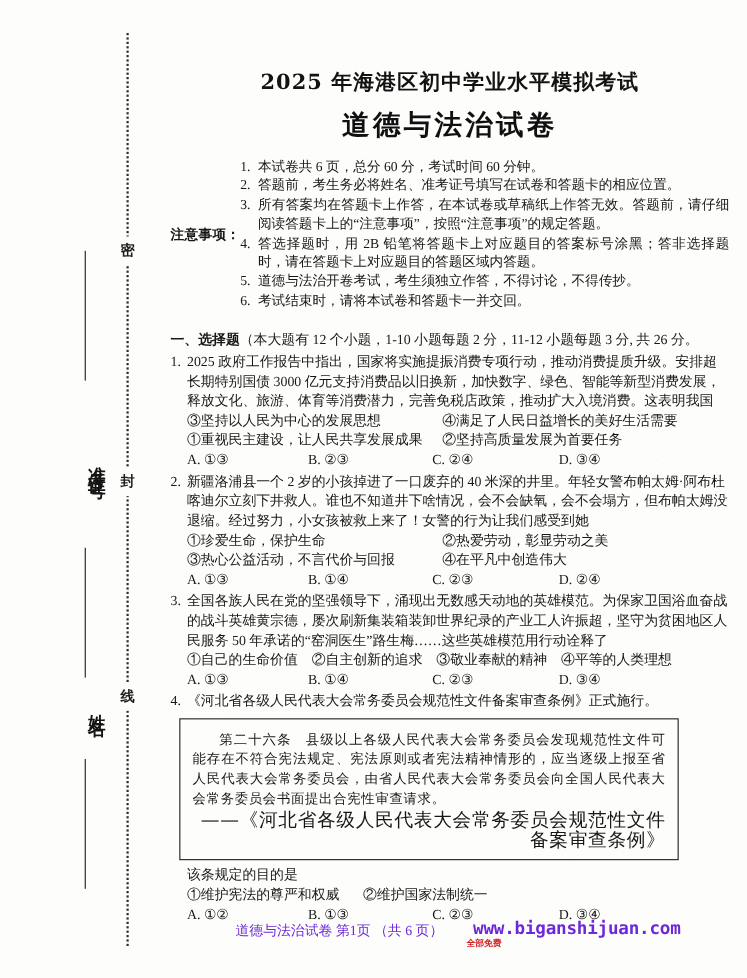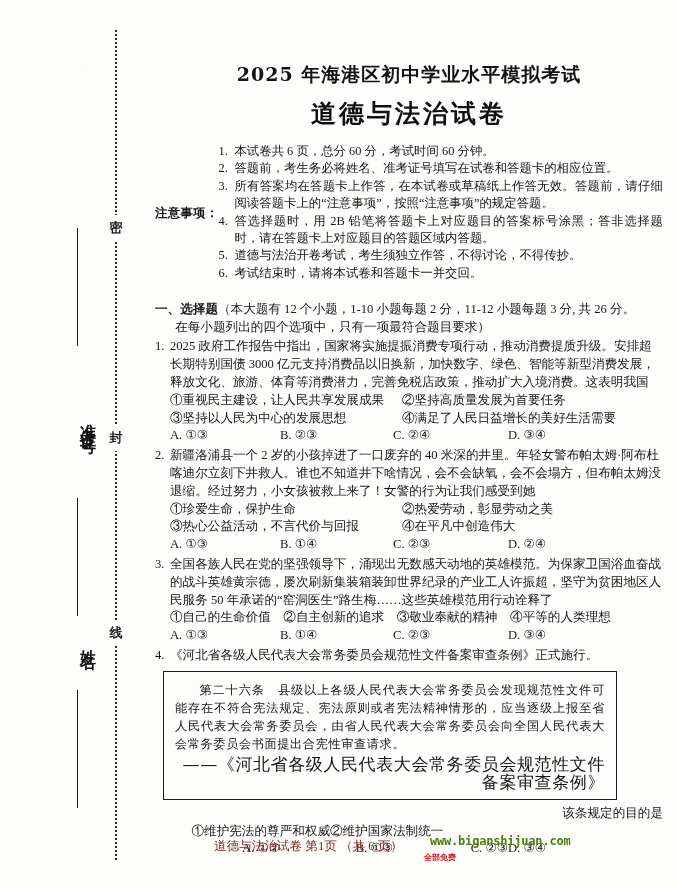--- a/index.html
+++ b/index.html
@@ -104,44 +104,44 @@
   .quote-box{
     margin-top:6px;margin-left:8px;width:454px;
     border:1.4px solid #1d1d1d;
     padding:9px 11px 8px 11px;
     box-sizing:border-box;
     font-family:"DejaVu Serif","Liberation Serif",serif;
   }
   .quote-text{font-size:12.2px;line-height:18px;text-align:justify;text-indent:2em;letter-spacing:.6px;}
   .quote-src{font-size:17px;line-height:18px;text-align:right;margin-top:2px;letter-spacing:.6px;}
 
-  .after-box{margin-top:5px;margin-left:15px;font-size:12.6px;line-height:17.8px;text-align:right;}
+  .after-box{margin-top:5px;margin-left:15px;font-size:12.6px;line-height:17.8px;}
 
   
   .footer{
     position:absolute;left:0;top:838px;width:617px;
-    text-align:center;font-size:12.6px;color:#7f1d1d;
+    text-align:center;font-size:12.6px;color:#6d28d9;
   }
   .footer-inner{display:inline-block;position:relative;}
   .watermark{
     position:absolute;left:430px;top:832px;width:250px;height:57px;
   }
   .wm-cn{
     font-family:"DejaVu Sans","Liberation Sans",sans-serif;
     font-size:30px;font-weight:bold;color:#2a2a2a;
     letter-spacing:0px;line-height:30px;
   }
   .wm-free{
     position:absolute;left:-6px;top:20px;
     font-family:"DejaVu Sans","Liberation Sans",sans-serif;
     font-size:8px;font-weight:bold;color:#cf2222;letter-spacing:0px;
   }
   .wm-url{
     font-family:"DejaVu Sans Mono","Liberation Mono",monospace;
-    font-size:12px;font-weight:bold;color:#4d7c0f;
+    font-size:16px;font-weight:bold;color:#6d28d9;
     margin-top:2px;letter-spacing:-.2px;
   }
   .nowrap{white-space:nowrap;}
 </style>
 </head>
 <body>
 
 <div class="scan-noise"></div>
 
 <div class="seal-area">
@@ -190,34 +190,33 @@
         <div class="note-item">
           <span class="note-num">6.</span>
           <span class="note-text">考试结束时，请将本试卷和答题卡一并交回。</span>
         </div>
       </div>
     </div>
   </div>
 
   <div class="sec-head">
     <span class="sec-title">一、选择题</span><span>（本大题有 12 个小题，1-10 小题每题 2 分，11-12 小题每题 3 分, 共 26 分。</span>
-    <span class="sec-line2">在每小题列出的四个选项中，只有一项最符合题目要求）</span>
   </div>
 
   <div class="q">
     <span class="q-num">1.</span>
     <span class="q-body">
       <span class="q-stem">2025 政府工作报告中指出，国家将实施提振消费专项行动，推动消费提质升级。安排超长期特别国债 3000 亿元支持消费品以旧换新，加快数字、绿色、智能等新型消费发展，释放文化、旅游、体育等消费潜力，完善免税店政策，推动扩大入境消费。这表明我国</span>
+      <span class="opt-row">
+        <span class="opt-a" style="width:232px">③坚持以人民为中心的发展思想</span>
+        <span class="opt-b">④满足了人民日益增长的美好生活需要</span>
+      </span>
       <span class="opt-row">
         <span class="opt-a" style="width:232px">①重视民主建设，让人民共享发展成果</span>
         <span class="opt-b">②坚持高质量发展为首要任务</span>
-      </span>
-      <span class="opt-row">
-        <span class="opt-a" style="width:232px">③坚持以人民为中心的发展思想</span>
-        <span class="opt-b">④满足了人民日益增长的美好生活需要</span>
       </span>
       <span class="choices">
         <span style="width:110px">A. ①③</span>
         <span style="width:113px">B. ②③</span>
         <span style="width:115px">C. ②④</span>
         <span>D. ③④</span>
       </span>
     </span>
   </div>
 

